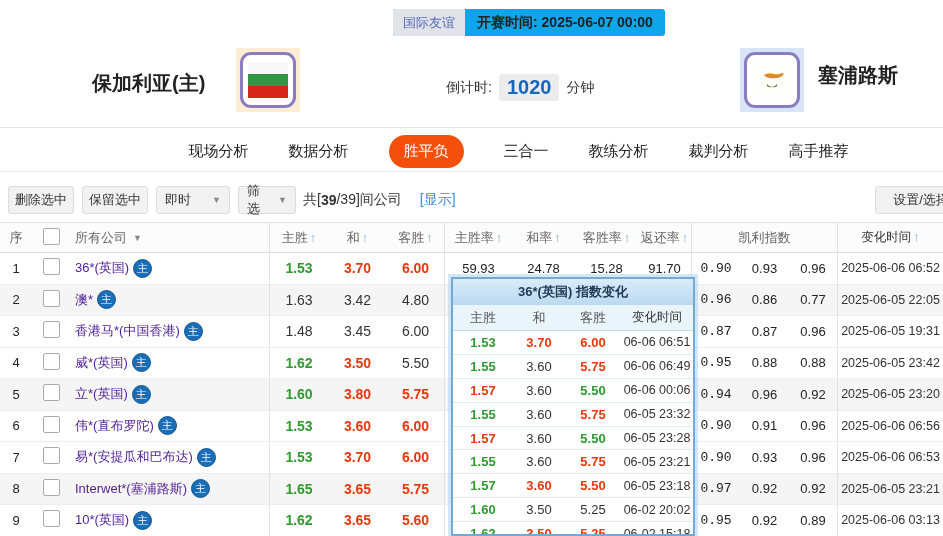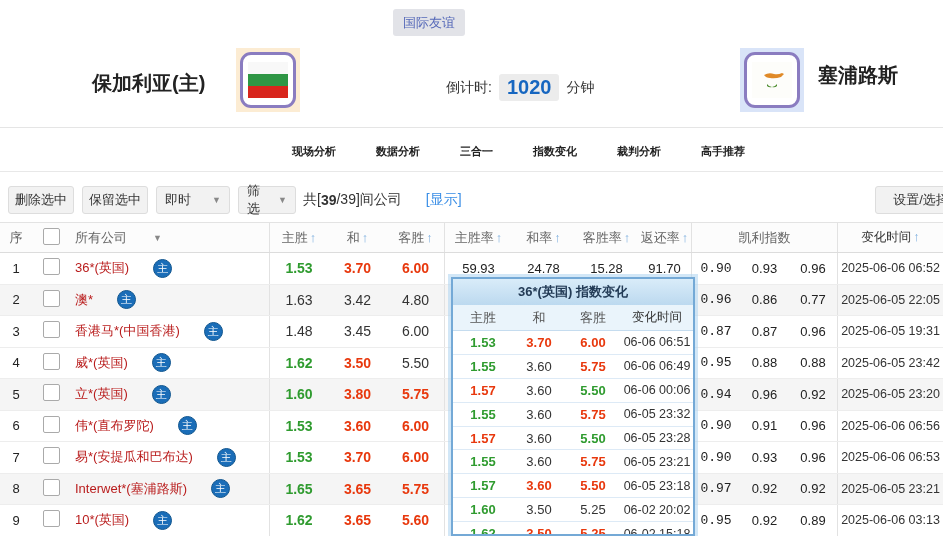--- a/index.html
+++ b/index.html
@@ -20,70 +20,74 @@
   .away-flag-box{left:740px;background:#d9e4f8;}
   .flag-frame{width:50px;height:50px;border:3px solid #8a7cc0;border-radius:11px;background:#fff;
               display:flex;align-items:center;justify-content:center;overflow:hidden;}
   .countdown{position:absolute;left:446px;top:74px;display:flex;align-items:center;gap:7px;font-size:14px;color:#333;}
   .cd-value{background:#ececec;border-radius:3px;padding:2px 8px;font-size:20px;font-weight:bold;color:#1666c0;}
   .hr1{position:absolute;left:0;top:127px;width:943px;border-top:1px solid #e5e5e5;}
   .hr2{position:absolute;left:0;top:171px;width:943px;border-top:1px solid #e8e8e8;}
   
   .tabs{position:absolute;left:47px;top:133px;width:943px;height:36px;display:flex;
         justify-content:center;align-items:center;gap:40px;}
-  .tab{font-size:11px;font-weight:bold;color:#222;cursor:pointer;white-space:nowrap;}
+  .tab{font-size:15px;font-weight:normal;color:#222;cursor:pointer;white-space:nowrap;}
   .tab.active{background:#f4500c;color:#fff;border-radius:17px;padding:7px 15px;}
   
   .toolbar{position:absolute;left:0;top:186px;width:806px;height:28px;}
   .tb-btn{position:absolute;height:28px;box-sizing:border-box;background:#f2f2f2;border:1px solid #ddd;
           border-radius:3px;font-size:13px;color:#333;display:flex;align-items:center;justify-content:center;cursor:pointer;}
   .tb-select{justify-content:space-between;padding:0 8px;}
   .caret{font-size:9px;color:#888;margin-left:6px;}
   .count-text{position:absolute;left:303px;top:0;height:28px;display:flex;align-items:center;font-size:14px;color:#333;}
   .count-bold{font-weight:bold;}
-  .show-link{color:#3a8ee6;margin-left:24px;cursor:pointer;}
+  .show-link{color:#3a8ee6;margin-left:18px;cursor:pointer;}
   
   .table{position:absolute;left:0;top:222px;width:943px;}
   .tr{display:flex;align-items:center;height:31.5px;box-sizing:border-box;border-bottom:1px solid #ededed;font-size:13px;}
   .tr.head{height:31px;background:#fcfcfc;border-top:1px solid #e3e3e3;border-bottom:1px solid #dcdcdc;color:#666;}
   .tr.stripe{background:#f5f5f5;}
   .td{box-sizing:border-box;text-align:center;white-space:nowrap;overflow:hidden;}
-  .c-no{width:32px;}.c-check{width:38px;}.c-comp{width:200px;text-align:left;padding-left:5px;gap:20px;}
+  .c-no{width:32px;}.c-check{width:38px;}.c-comp{width:200px;text-align:left;padding-left:5px;}
   .c-o1{width:58px;}.c-o2{width:59px;}.c-o3{width:58px;}
   .c-r1{width:67px;}.c-r2{width:63px;}.c-r3{width:63px;}.c-r4{width:54px;text-align:center;}
   .c-k1{width:48px;font-family:Liberation Mono, monospace;}.c-k2{width:49px;}.c-k3{width:49px;}.c-kelly{width:146px;}
   .c-time{width:105px;font-size:12.5px;color:#333;}
   .bd{border-right:1px solid #e2e2e2;align-self:stretch;display:flex;align-items:center;justify-content:center;}
   .bd.c-comp{justify-content:flex-start;}
   .tr .bd{height:100%;}
   .og{color:#2f9b2f;font-weight:bold;}
   .or{color:#e8380d;font-weight:bold;}
   .ok{color:#333;}
   .odds{font-size:14px;}
   .cb{display:inline-block;width:15px;height:15px;border:1px solid #aaa;border-radius:2px;background:#fff;cursor:pointer;}
   .sort-arrow{color:#7aadde;font-weight:bold;font-size:13px;margin-left:2px;}
-  .comp-name{color:#b91c1c;}
+  .comp-name{color:#4c1d95;}
   .home-badge{display:inline-block;width:17px;height:17px;line-height:17px;margin-left:4px;border-radius:50%;
               background:#1a6db8;border:1px solid #11568f;color:#fff;font-size:11px;text-align:center;vertical-align:middle;cursor:pointer;}
   
   .popup{position:absolute;left:451px;top:277px;width:244px;height:259px;box-sizing:border-box;
          background:#fff;border:2px solid #74a9d6;box-shadow:0 0 0 3px rgba(173,211,240,.55);z-index:10;overflow:hidden;}
   .popup-title{height:26px;line-height:26px;text-align:center;font-size:13px;font-weight:bold;color:#223a55;
                background:linear-gradient(#d9ecf9,#bcd9ef);}
   .popup-head{height:25px;display:flex;align-items:center;background:#eaf4fb;border-bottom:1px solid #c5dcef;
               font-size:13px;color:#555;}
   .popup-row{height:22.9px;display:flex;align-items:center;border-bottom:1px solid #ddeaf6;font-size:13px;}
   .pc{box-sizing:border-box;text-align:center;white-space:nowrap;}
   .pc1{width:60px;}.pc2{width:52px;}.pc3{width:56px;}.pc4{width:72px;font-size:12.5px;color:#333;}
 </style>
 </head>
 <body>
 
 <div class="top-chip">
   <span class="league-badge">国际友谊</span>
+  <span class="kickoff">
+    <span>开赛时间:</span>
+    <span>2025-06-07 00:00</span>
+  </span>
 </div>
 
 <div class="team-name home-name">保加利亚(主)</div>
 <div class="flag-box home-flag-box">
   <div class="flag-frame">
     <svg width="40" height="36" viewBox="0 0 40 36">
       <rect x="0" y="0" width="40" height="12" fill="#f8f8f8"></rect>
       <rect x="0" y="12" width="40" height="12" fill="#2e9645"></rect>
       <rect x="0" y="24" width="40" height="12" fill="#d8251c"></rect>
     </svg>
@@ -103,22 +107,23 @@
       <path d="M25 22 q-2 3 -5 3 q3 1 5 -1 z" fill="#4a8b2c"></path>
     </svg>
   </div>
 </div>
 <div class="team-name away-name">塞浦路斯</div>
 
 <div class="hr1"></div>
 <div class="tabs" id="tabs">
     <div class="tab">现场分析</div>
     <div class="tab">数据分析</div>
+    <div class="tab active">胜平负</div>
     <div class="tab">三合一</div>
-    <div class="tab">指数变化</div>
+    <div class="tab">教练分析</div>
     <div class="tab">裁判分析</div>
     <div class="tab">高手推荐</div>
   </div>
 <div class="hr2"></div>
 
 <div class="toolbar">
   <div class="tb-btn" style="left:8px;width:66px;">删除选中</div>
   <div class="tb-btn" style="left:82px;width:66px;">保留选中</div>
   <div class="tb-btn tb-select" style="left:156px;width:74px;">
     <span>即时</span>

